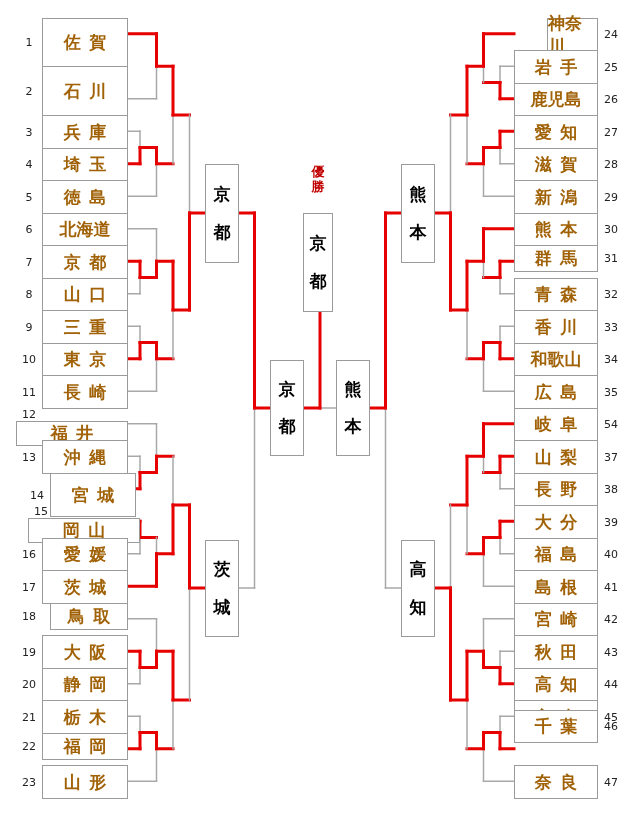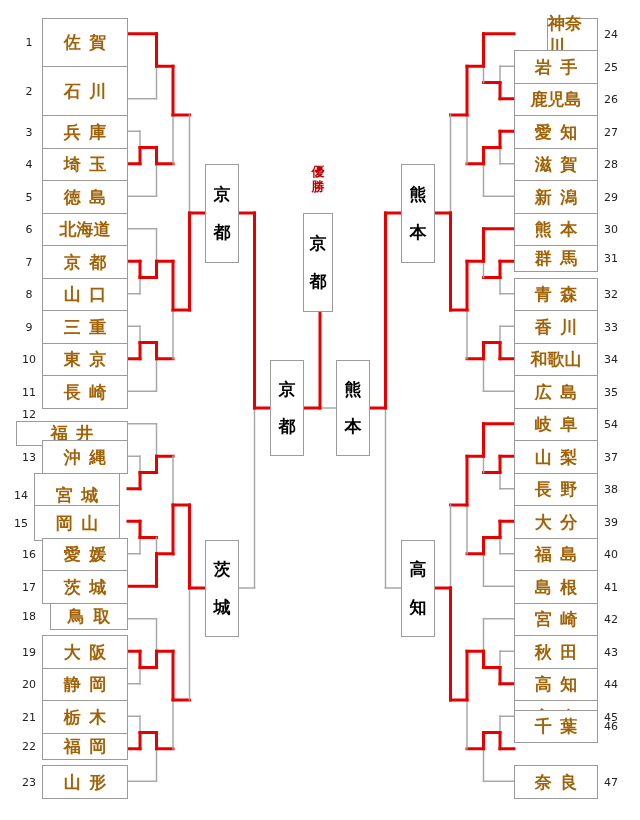--- a/index.html
+++ b/index.html
@@ -268,25 +268,25 @@
     <span class="namebox">長 崎</span>
   </div>
       <div class="team-row" style="top: 408px; height: 33px; left: 16px; width: 112px; flex-direction: column;">
     <span class="seed">12</span>
     <span class="namebox">福 井</span>
   </div>
       <div class="team-row" style="top: 440px; height: 34px; left: 16px; width: 112px;">
     <span class="seed">13</span>
     <span class="namebox">沖 縄</span>
   </div>
-      <div class="team-row" style="top: 473px; height: 44px; left: 8px; width: 112px;">
+      <div class="team-row" style="top: 473px; height: 44px; left: 24px; width: 112px;">
     <span class="seed">14</span>
     <span class="namebox">宮 城</span>
   </div>
-      <div class="team-row" style="top: 505px; height: 36px; left: 8px; width: 112px;">
+      <div class="team-row" style="top: 505px; height: 36px; left: 28px; width: 112px; flex-direction: column;">
     <span class="seed">15</span>
     <span class="namebox">岡 山</span>
   </div>
       <div class="team-row" style="top: 538px; height: 33px; left: 16px; width: 112px;">
     <span class="seed">16</span>
     <span class="namebox">愛 媛</span>
   </div>
       <div class="team-row" style="top: 570px; height: 34px; left: 16px; width: 112px;">
     <span class="seed">17</span>
     <span class="namebox">茨 城</span>

